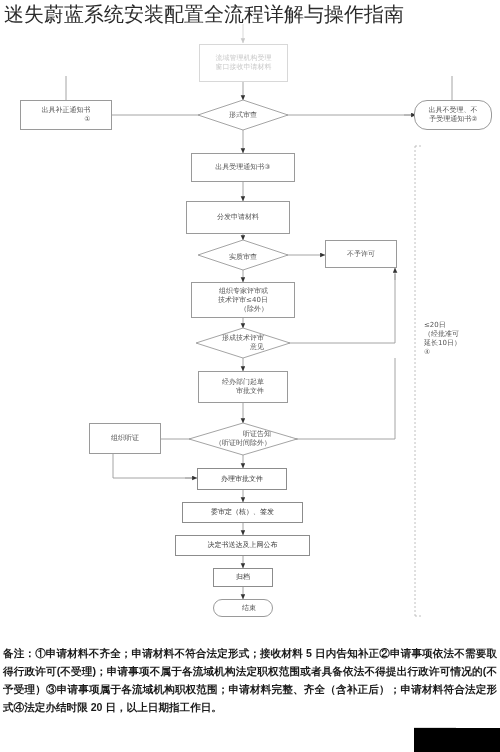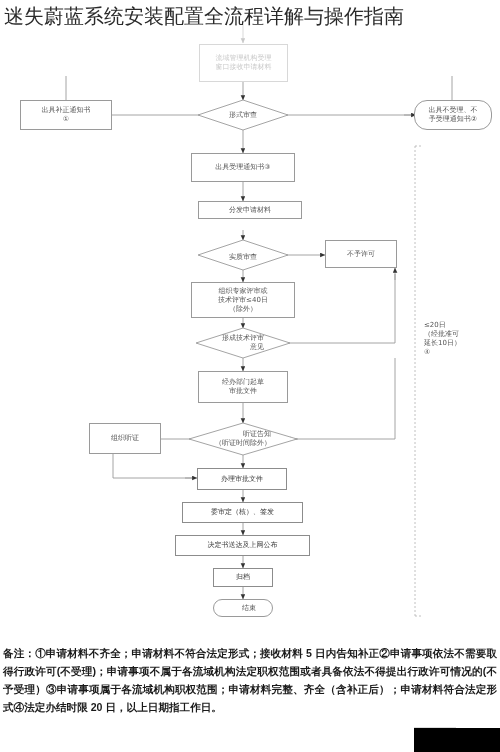--- a/index.html
+++ b/index.html
@@ -7,36 +7,36 @@
   body {
     width:500px; height:752px;
     background:#ffffff;
     font-family:"Liberation Sans","DejaVu Sans",sans-serif;
     position:relative;
     overflow:hidden;
   }
   #page-title {
     position:absolute; left:4px; top:2px; width:492px;
     font-size:20px; line-height:28px; color:#2b2b2b;
-    font-family:Liberation Serif, serif;
+    font-family:Liberation Mono, monospace;
     letter-spacing:0px;
     z-index:30;
   }
   #flow {
     position:absolute; left:0; top:18px; width:500px; height:618px;
   }
   #flow svg { position:absolute; left:0; top:0; }
   .node {
     position:absolute;
     border:1px solid #9a9a9a;
     background:#ffffff;
     color:#555555;
     font-size:7px;
     line-height:9px;
-    text-align:center;
+    text-align:right;
     display:flex; align-items:center; justify-content:center;
     font-family:"DejaVu Sans","Liberation Sans",sans-serif;
     padding:1px;
   }
   .node.faint { color:#c9c9c9; border-color:#d8d8d8; }
   .node.dark { color:#3a3a3a; border-color:#8c8c8c; }
   .diamond-wrap { position:absolute; }
   .diamond-wrap .dlabel {
     position:absolute; left:0; top:0; width:100%; height:100%;
     display:flex; align-items:center; justify-content:center;
@@ -173,21 +173,21 @@
 
   <div class="node" style="left:414px; top:82px; width:78px; height:30px;border-radius:13px;">
     <span style="white-space:pre-line">出具不受理、不
 予受理通知书②</span>
   </div>
 
   <div class="node" style="left:191px; top:135px; width:104px; height:29px;">
     <span style="white-space:pre-line">出具受理通知书③</span>
   </div>
 
-  <div class="node" style="left:198px; top:183px; width:104px; height:18px;">
+  <div class="node" style="left:186px; top:183px; width:104px; height:33px;">
     <span style="white-space:pre-line">分发申请材料</span>
   </div>
 
   <div class="node" style="left:325px; top:222px; width:72px; height:28px;">
     <span style="white-space:pre-line">不予许可</span>
   </div>
 
   <div class="node" style="left:191px; top:264px; width:104px; height:36px;">
     <span style="white-space:pre-line">组织专家评审或
 技术评审≤40日

